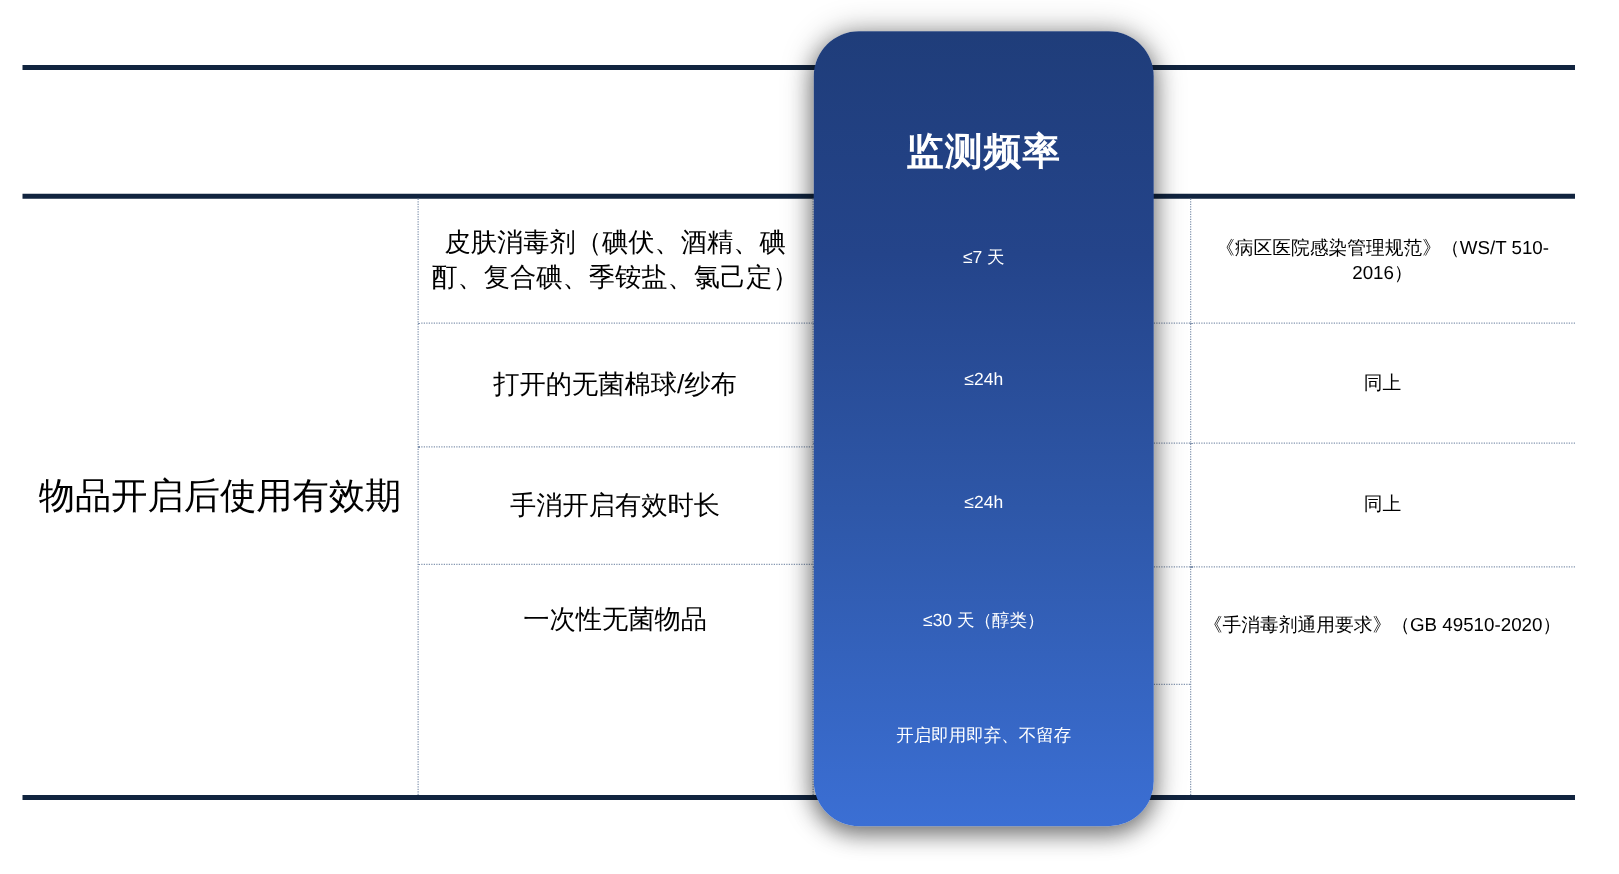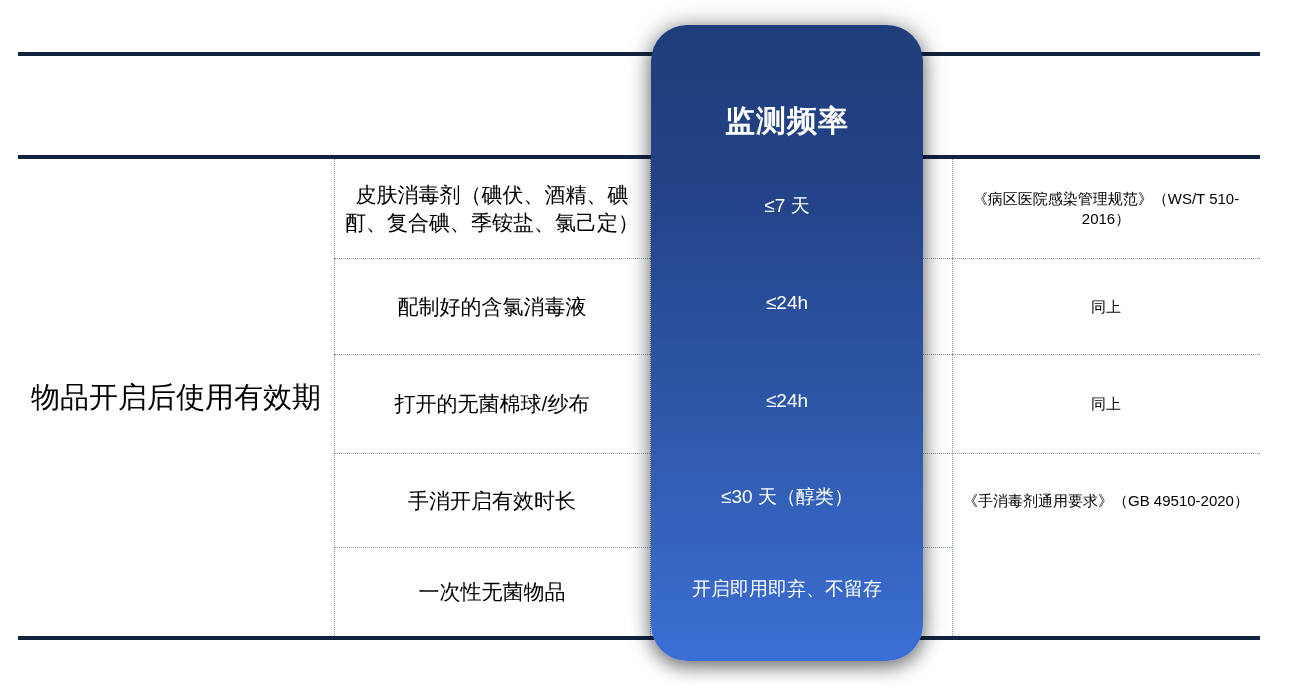--- a/index.html
+++ b/index.html
@@ -152,21 +152,21 @@
     flex: 1;
     display: flex;
     flex-direction: column;
   }
   #freq-panel .pcell {
     display: flex;
     align-items: center;
     justify-content: center;
     text-align: center;
     color: #ffffff;
-    font-size: 19px;
+    font-size: 14px;
     box-sizing: border-box;
     padding: 0 8px;
   }
   .p1 { height: 99px; }
   .p2 { height: 96px; }
   .p3 { height: 99px; }
   .p4 { height: 94px; }
   .p5 { height: 89px; }
 </style>
 </head>
@@ -184,21 +184,20 @@
     <div class="body-area">
 
       <div class="col-cat">
         <div class="cat-cell">物品开启后使用有效期</div>
       </div>
 
       <div class="col-name">
         <div class="vdiv left"></div>
         <div class="rowstack">
           <div class="cell h1">皮肤消毒剂（碘伏、酒精、碘酊、复合碘、季铵盐、氯己定）</div>
-          <div class="cell h2">配制好的含氯消毒液</div>
           <div class="cell h3">打开的无菌棉球/纱布</div>
           <div class="cell h4">手消开启有效时长</div>
           <div class="cell h5">一次性无菌物品</div>
         </div>
       </div>
 
       <div class="col-freq">
         <div class="vdiv left"></div>
         <div class="rowstack">
           <div class="cell h1"></div>

